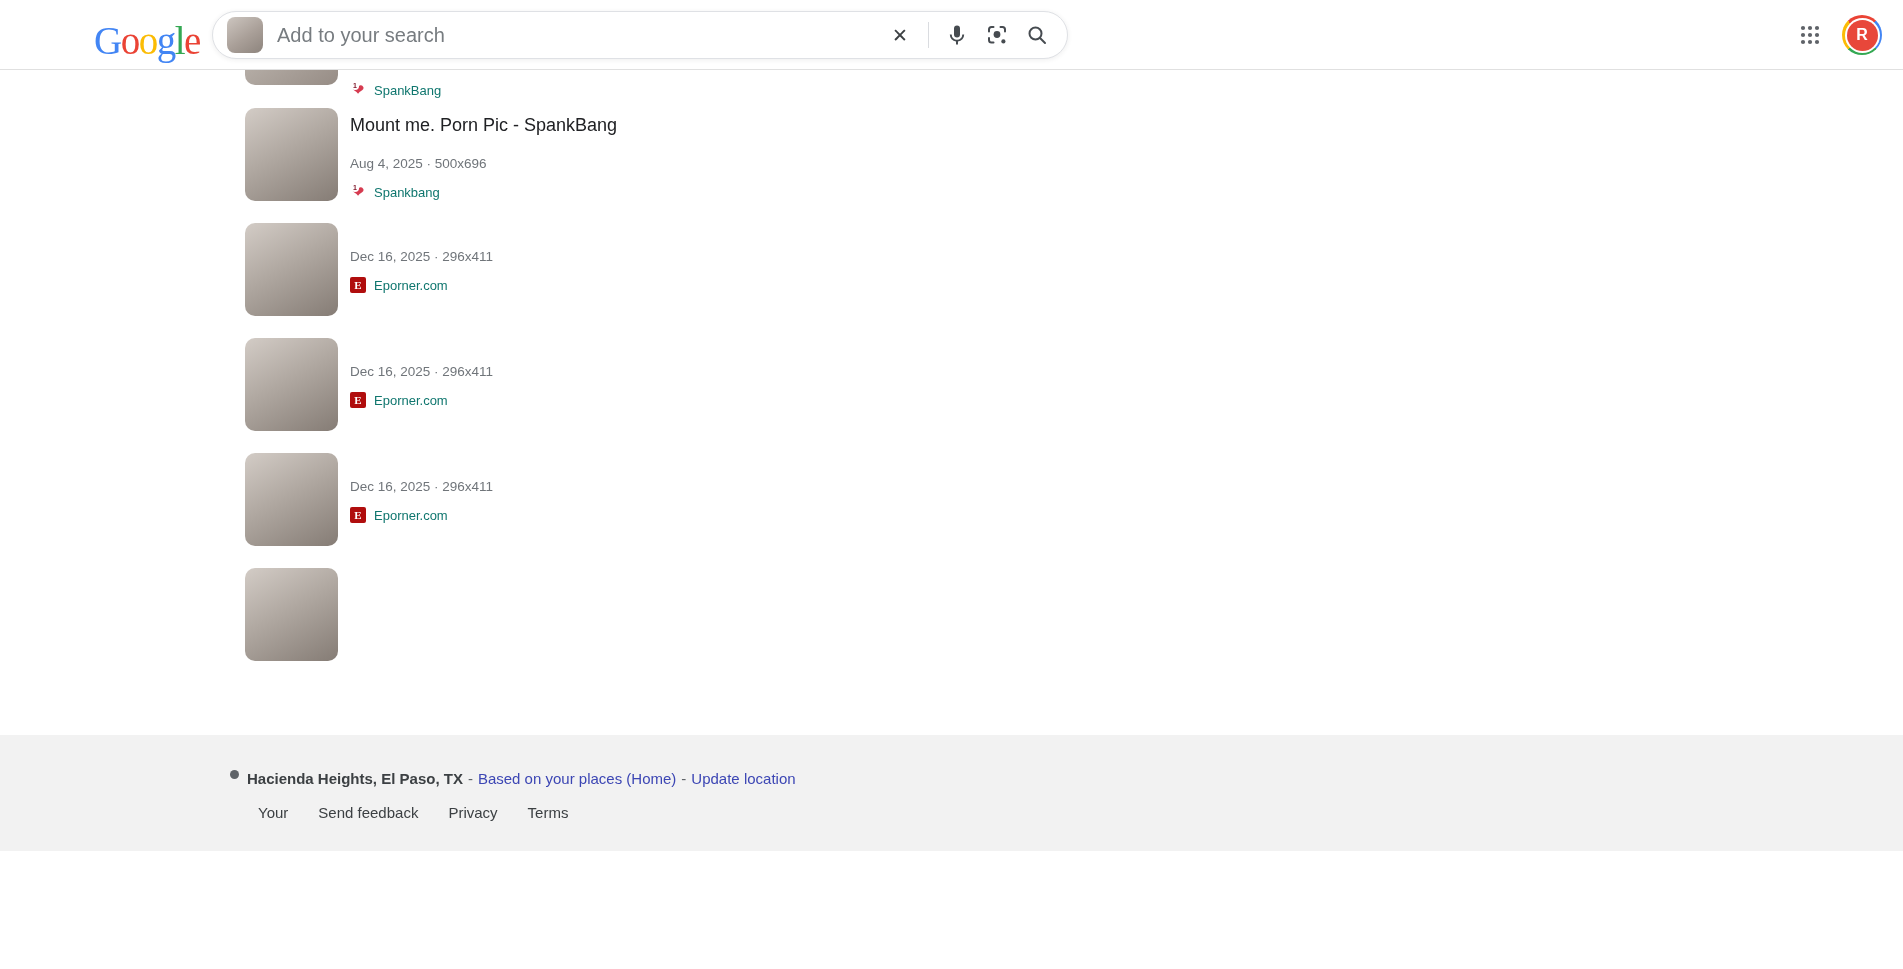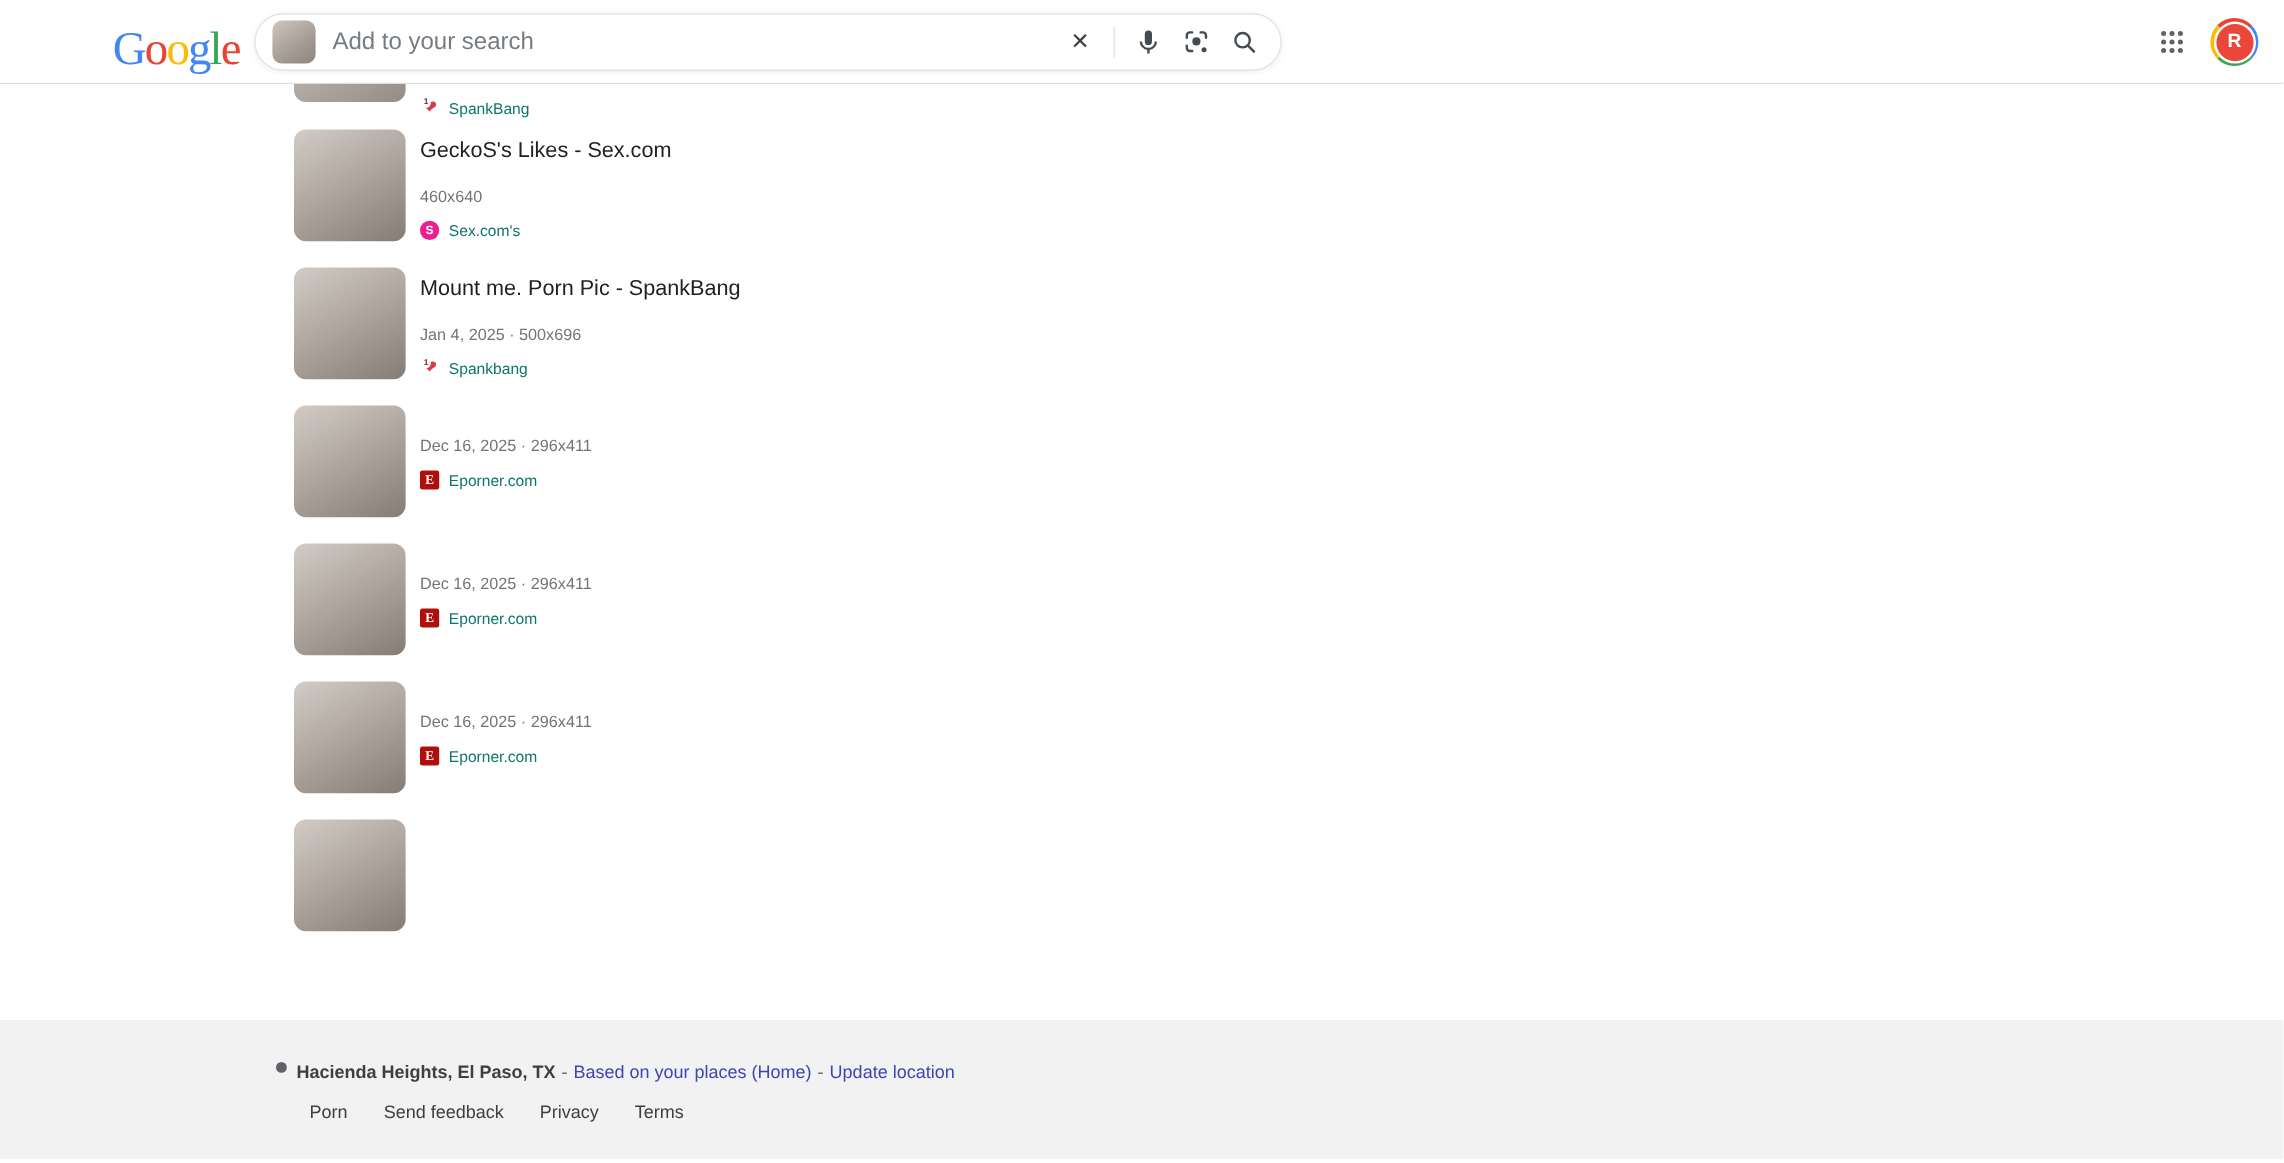--- a/index.html
+++ b/index.html
@@ -141,37 +141,26 @@
 
 <div class="results" id="results">
   <div class="partial-row">
     <div class="thumb-frag"></div>
     <div class="partial-source source-row">
         <span class="fav fav-heart" style="color: rgb(214, 59, 80);">❤<i class="badge">1</i></span>
         <a class="source-label">SpankBang</a>
       </div>
   </div>
 
-  <div class="result-row">
-    <div class="thumb"></div>
-    <div class="result-body">
-      <a class="result-title">GeckoS's Likes - Sex.com</a>
-      <div class="result-meta">460x640</div>
-      <div class="source-row">
-          <span class="fav fav-circle" style="background: rgb(237, 31, 144);">S</span>
-          <a class="source-label">Sex.com's</a>
-        </div>
-    </div>
-  </div>
 
   <div class="result-row">
     <div class="thumb"></div>
     <div class="result-body">
       <a class="result-title">Mount me. Porn Pic - SpankBang</a>
-      <div class="result-meta">Jan 4, 2025 · 500x696</div>
+      <div class="result-meta">Aug 4, 2025 · 500x696</div>
       <div class="source-row">
           <span class="fav fav-heart" style="color: rgb(214, 59, 80);">❤<i class="badge">1</i></span>
           <a class="source-label">Spankbang</a>
         </div>
     </div>
   </div>
 
   <div class="result-row">
     <div class="thumb"></div>
     <div class="result-body">
@@ -213,18 +202,18 @@
 <div class="footer">
   <div class="loc-row">
     <span class="loc-dot"></span>
     <span class="loc-name">Hacienda Heights, El Paso, TX</span>
     <span class="loc-sep">-</span>
     <a class="foot-link">Based on your places (Home)</a>
     <span class="loc-sep">-</span>
     <a class="foot-link">Update location</a>
   </div>
   <div class="links-row" id="footer-links">
-      <a>Porn</a>
+      <a>Your</a>
       <a>Send feedback</a>
       <a>Privacy</a>
       <a>Terms</a>
     </div>
 </div>
 
 </body></html>

